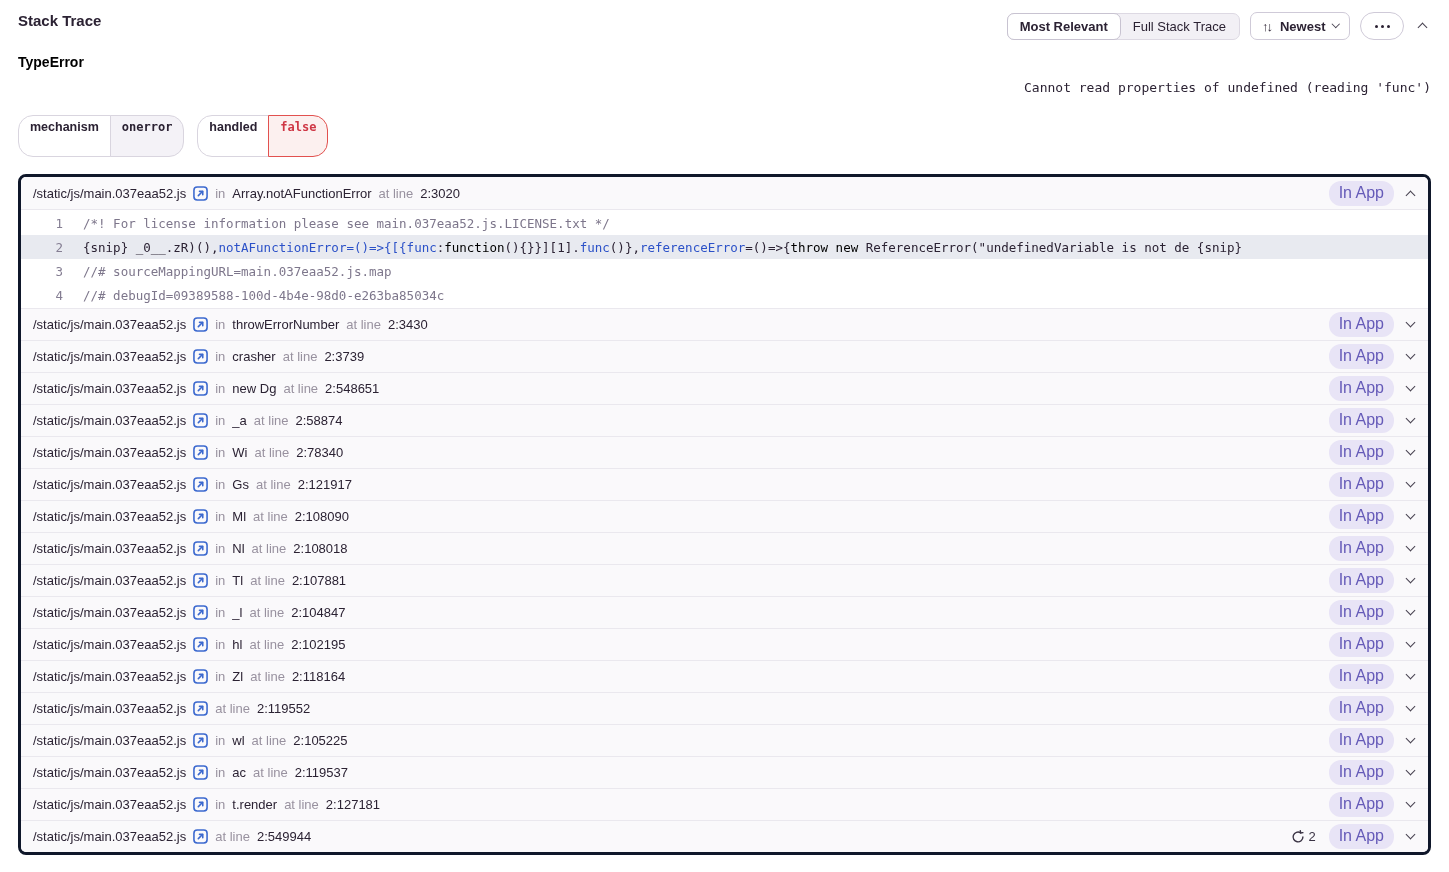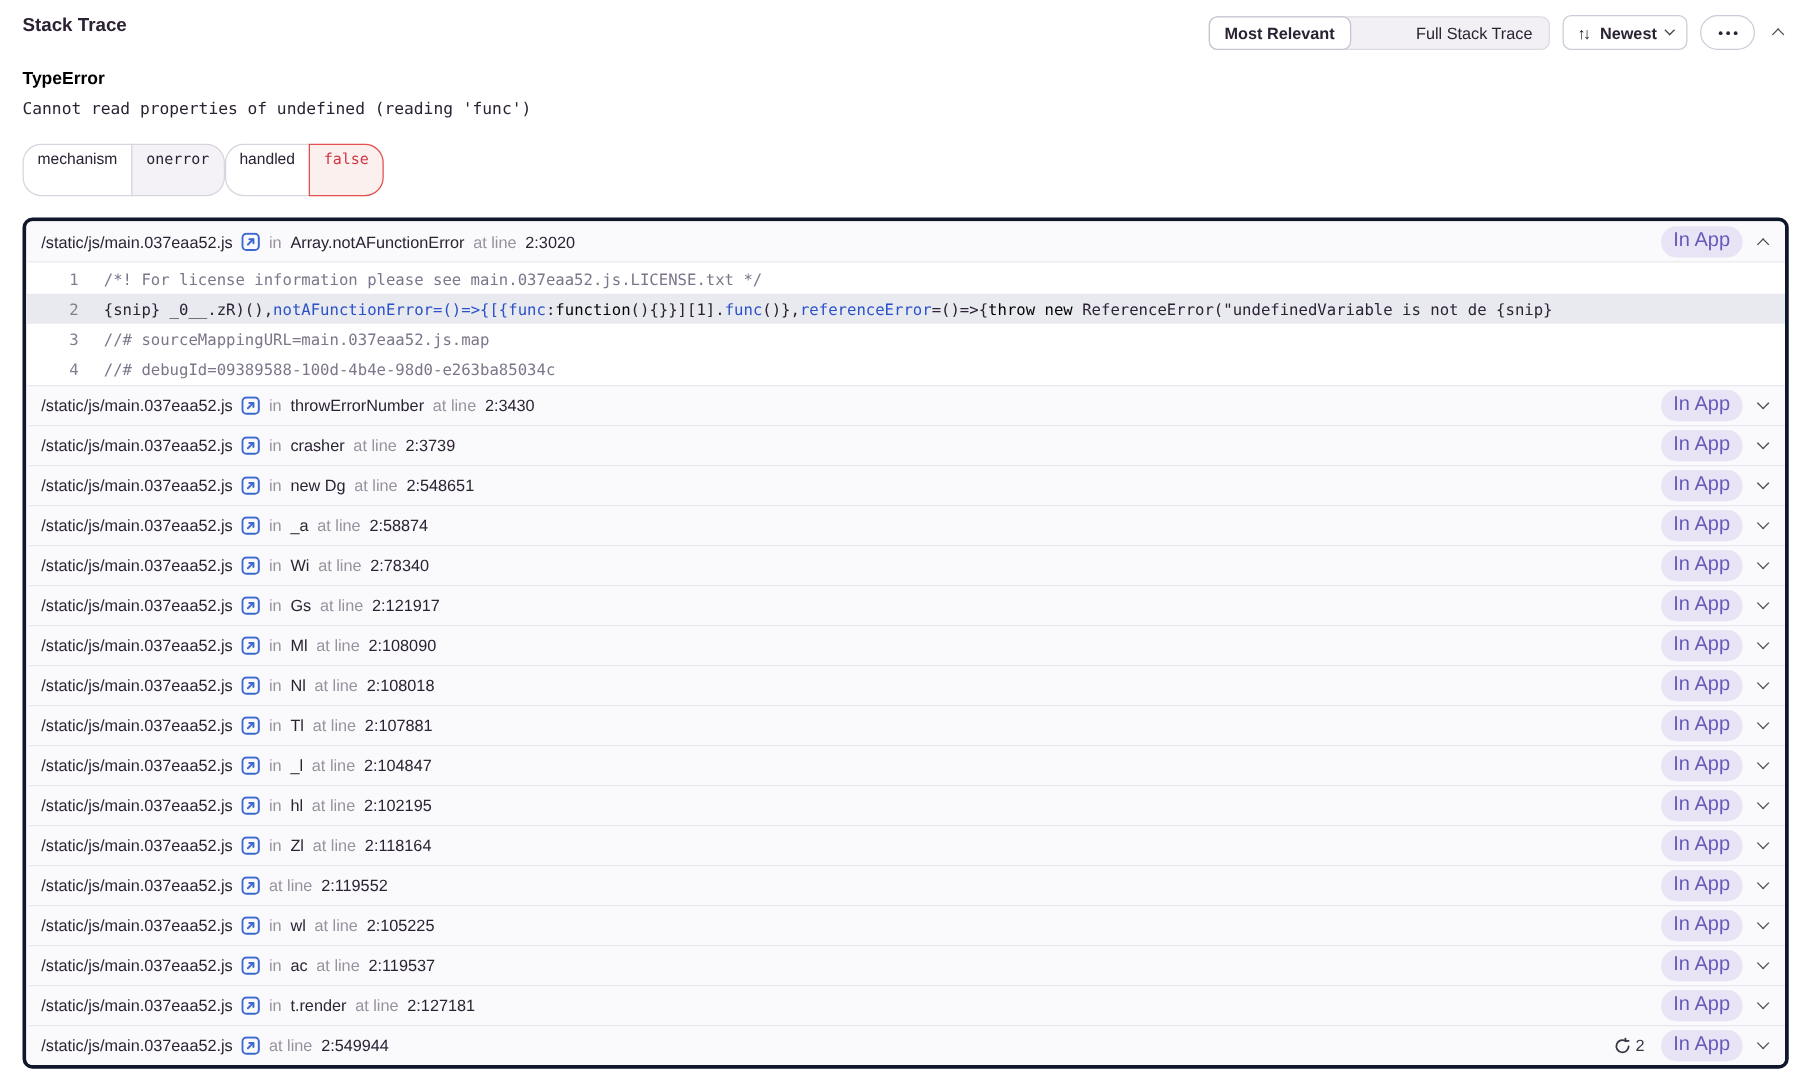--- a/index.html
+++ b/index.html
@@ -9,21 +9,21 @@
     font-family:"Liberation Sans", sans-serif; color:#2b2233;
     -webkit-font-smoothing:antialiased;
   }
   .page { padding:12px 18px 0; }
 
   
   .top-row { display:flex; justify-content:space-between; align-items:flex-start; height:28px; }
   .section-title { font-size:15px; font-weight:700; margin:0; color:#2b2233; }
   .controls { display:flex; align-items:center; gap:10px; }
 
-  .seg-group { display:flex; background:#f2f0f5; border:1px solid #ddd9e3; border-radius:7px;gap:40px; }
+  .seg-group { display:flex; background:#f2f0f5; border:1px solid #ddd9e3; border-radius:7px; }
   .seg {
     font-family:inherit; font-size:13px; padding:4px 12px; border:1px solid transparent;
     background:transparent; color:#2b2233; border-radius:7px; cursor:pointer; white-space:nowrap;
   }
   .seg.active { background:#fff; border-color:#c8c3d1; font-weight:700; margin:-1px; }
 
   .btn {
     display:flex; align-items:center; gap:7px; font-family:inherit; font-size:13px; font-weight:700;
     color:#2b2233; background:#fff; border:1px solid #cfcad8; border-radius:7px;
     padding:0 11px; height:28px; cursor:pointer;
@@ -36,24 +36,24 @@
   .dots i { width:3px; height:3px; border-radius:50%; background:#2b2233; display:inline-block; margin:0 1.5px; }
 
   .chev { display:inline-block; width:7px; height:7px;
           border-right:1.7px solid #46404f; border-bottom:1.7px solid #46404f; }
   .chev.down { transform:rotate(45deg); margin-top:-4px; }
   .chev.up   { transform:rotate(-135deg); margin-top:4px; }
   .chev.sm   { width:5.5px; height:5.5px; }
 
   
   .error-type { font-size:14px; font-weight:700; margin:14px 0 0; color:#000000; }
-  .error-message { font-family:"DejaVu Sans Mono", monospace; font-size:13px; margin-top:10px; color:#2b2233; }
+  .error-message { font-family:"DejaVu Sans Mono", monospace; font-size:13px; margin-top:10px; color:#2b2233;text-align:right; }
 
   
-  .tags { display:flex; margin-top:20px; }
+  .tags { display:flex; gap:13px; margin-top:20px;font-weight:bold; }
   .tag { display:inline-flex; font-size:12.5px; cursor:pointer; }
   .tag-key { padding:4px 11px 5px; border:1px solid #d9d5df; border-radius:15px 0 0 15px; background:#fff; color:#2b2233; }
   .tag-val { padding:4px 11px 22px; border:1px solid #d9d5df; border-radius:0 15px 15px 0; margin-left:-1px;
              background:#f4f2f7; font-family:"DejaVu Sans Mono", monospace; font-size:12px; color:#2b2233; }
   .tag.error .tag-val { background:#fcf0ef; border-color:#e2514f; color:#cf3745; }
 
   
   .trace { margin-top:17px; border:3px solid #0f172a; border-radius:8px; overflow:hidden; background:#fff; }
   .frame {
     display:flex; align-items:center; height:32px; padding:0 12px; background:#faf9fb;

